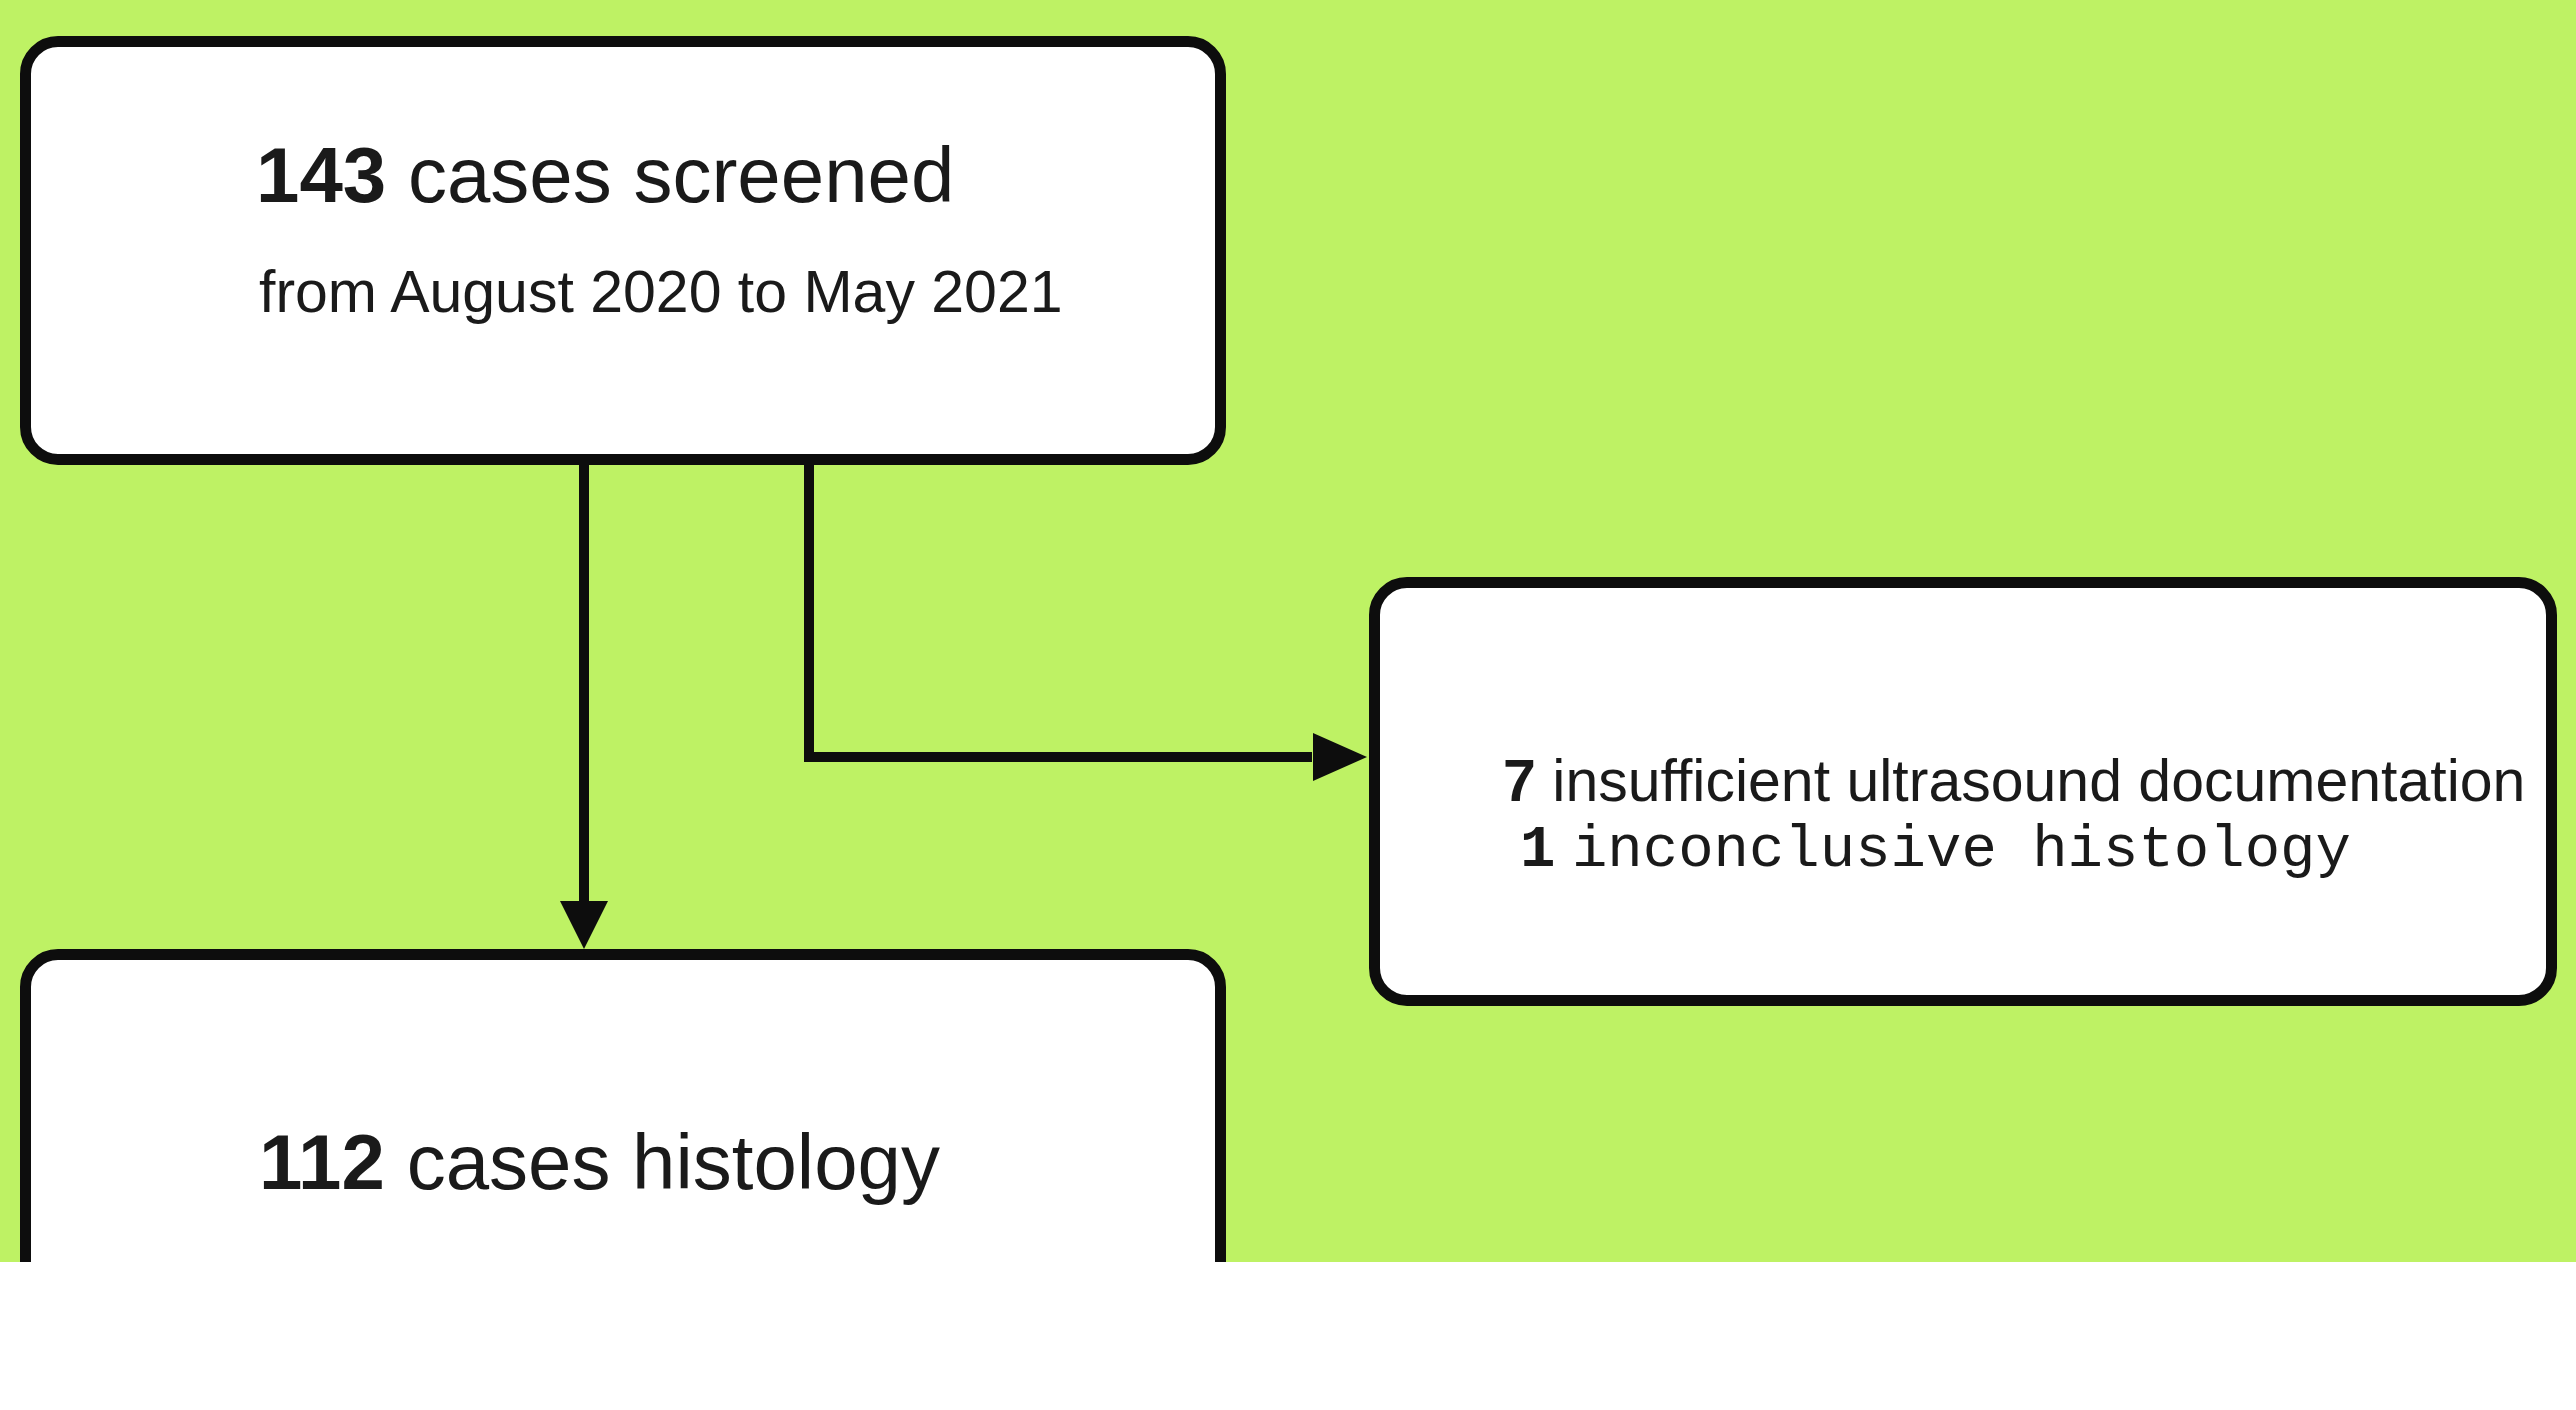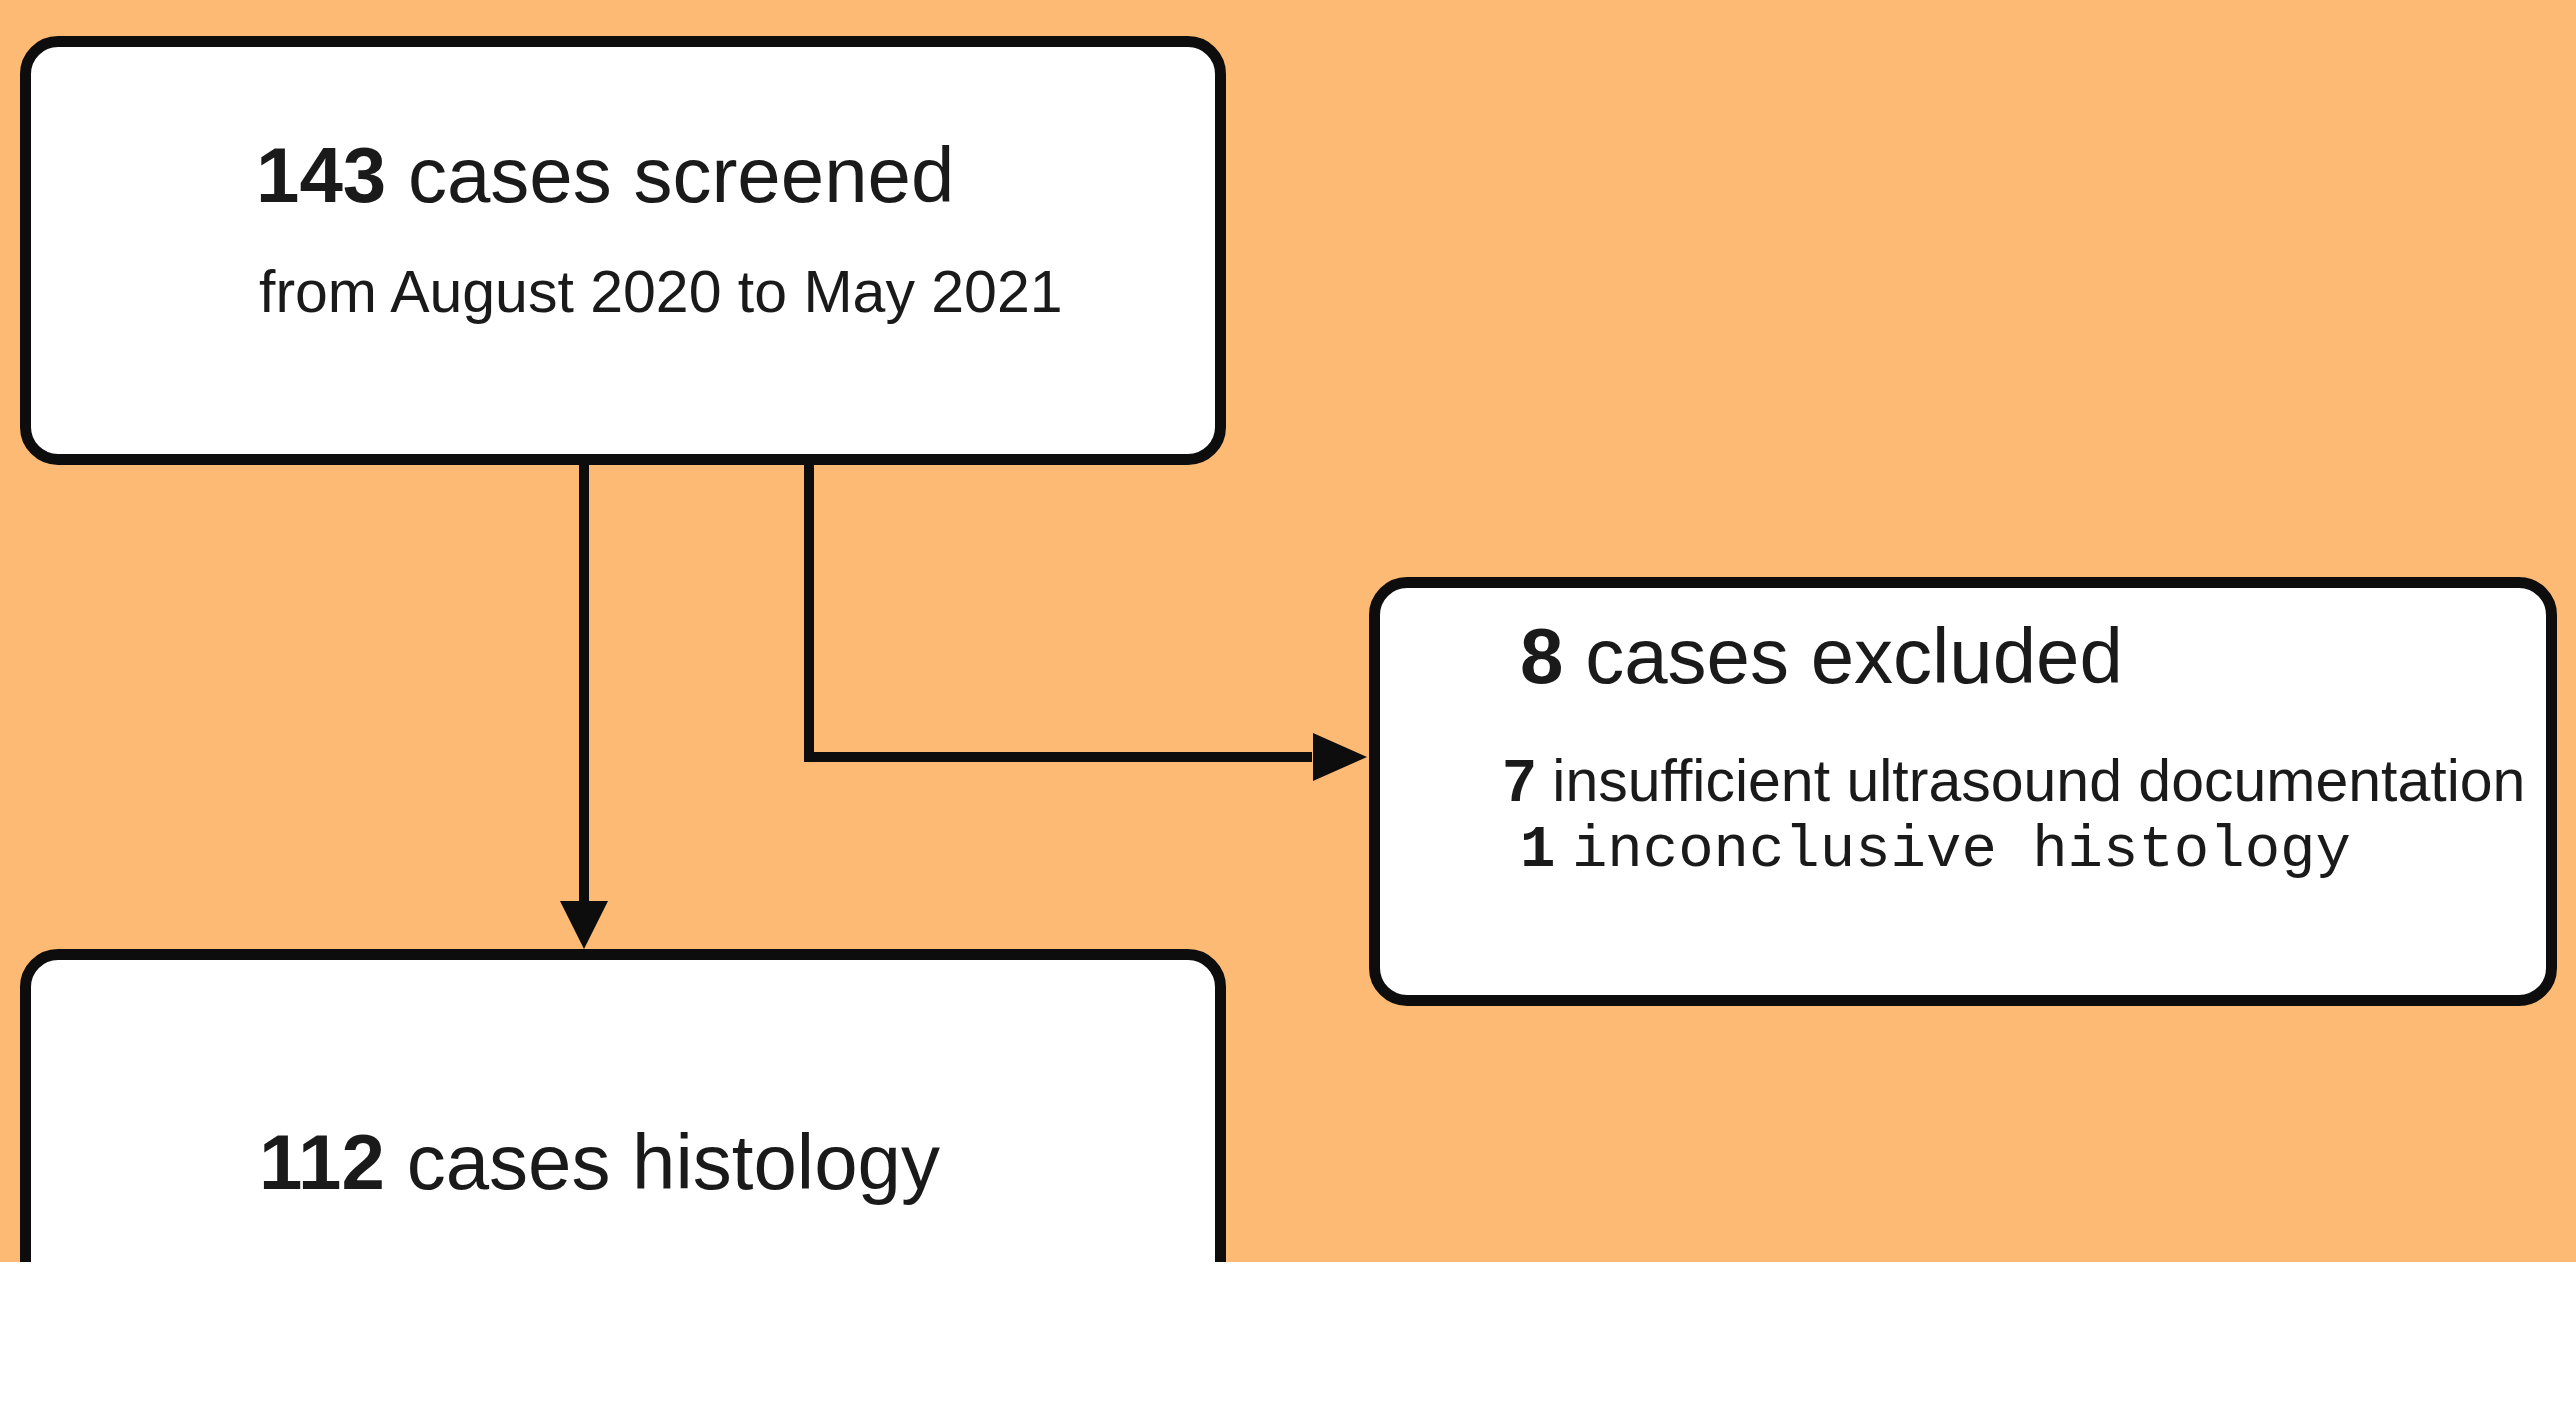--- a/index.html
+++ b/index.html
@@ -4,21 +4,21 @@
 <style>
   html, body {
     margin: 0;
     padding: 0;
     background: #ffffff;
   }
   .canvas {
     position: relative;
     width: 2576px;
     height: 1262px;
-    background: #fdba74;
+    background: #bef264;
     font-family: "Liberation Sans", sans-serif;
     color: #1a1a1a;
     overflow: hidden;
   }
   .node {
     position: absolute;
     border: 11.2px solid #0d0d0d;
     border-radius: 38px;
     background: #ffffff;
     box-sizing: border-box;
@@ -81,20 +81,19 @@
 
   <div class="edge edge-v1"></div>
   <div class="arrowhead arrowhead-down"></div>
   <div class="edge edge-v2"></div>
   <div class="edge edge-h1"></div>
   <div class="arrowhead arrowhead-right"></div>
 
   <div class="txt txt-header t-screened-title"><span class="num">143</span><span>cases screened</span></div>
   <div class="txt txt-detail t-screened-sub">from August 2020 to May 2021</div>
 
-  <div class="txt txt-header t-excluded-title"><span class="num">8</span><span>cases excluded</span></div>
   <div class="txt txt-detail t-excluded-r1"><span class="num">7</span><span>insufficient ultrasound documentation</span></div>
   <div class="txt txt-detail t-excluded-r2"><span class="num">1</span><span>inconclusive histology</span></div>
 
   <div class="txt txt-header t-included-title"><span class="num">112</span><span>cases histology</span></div>
 
 </div>
 
 
 </body></html>

